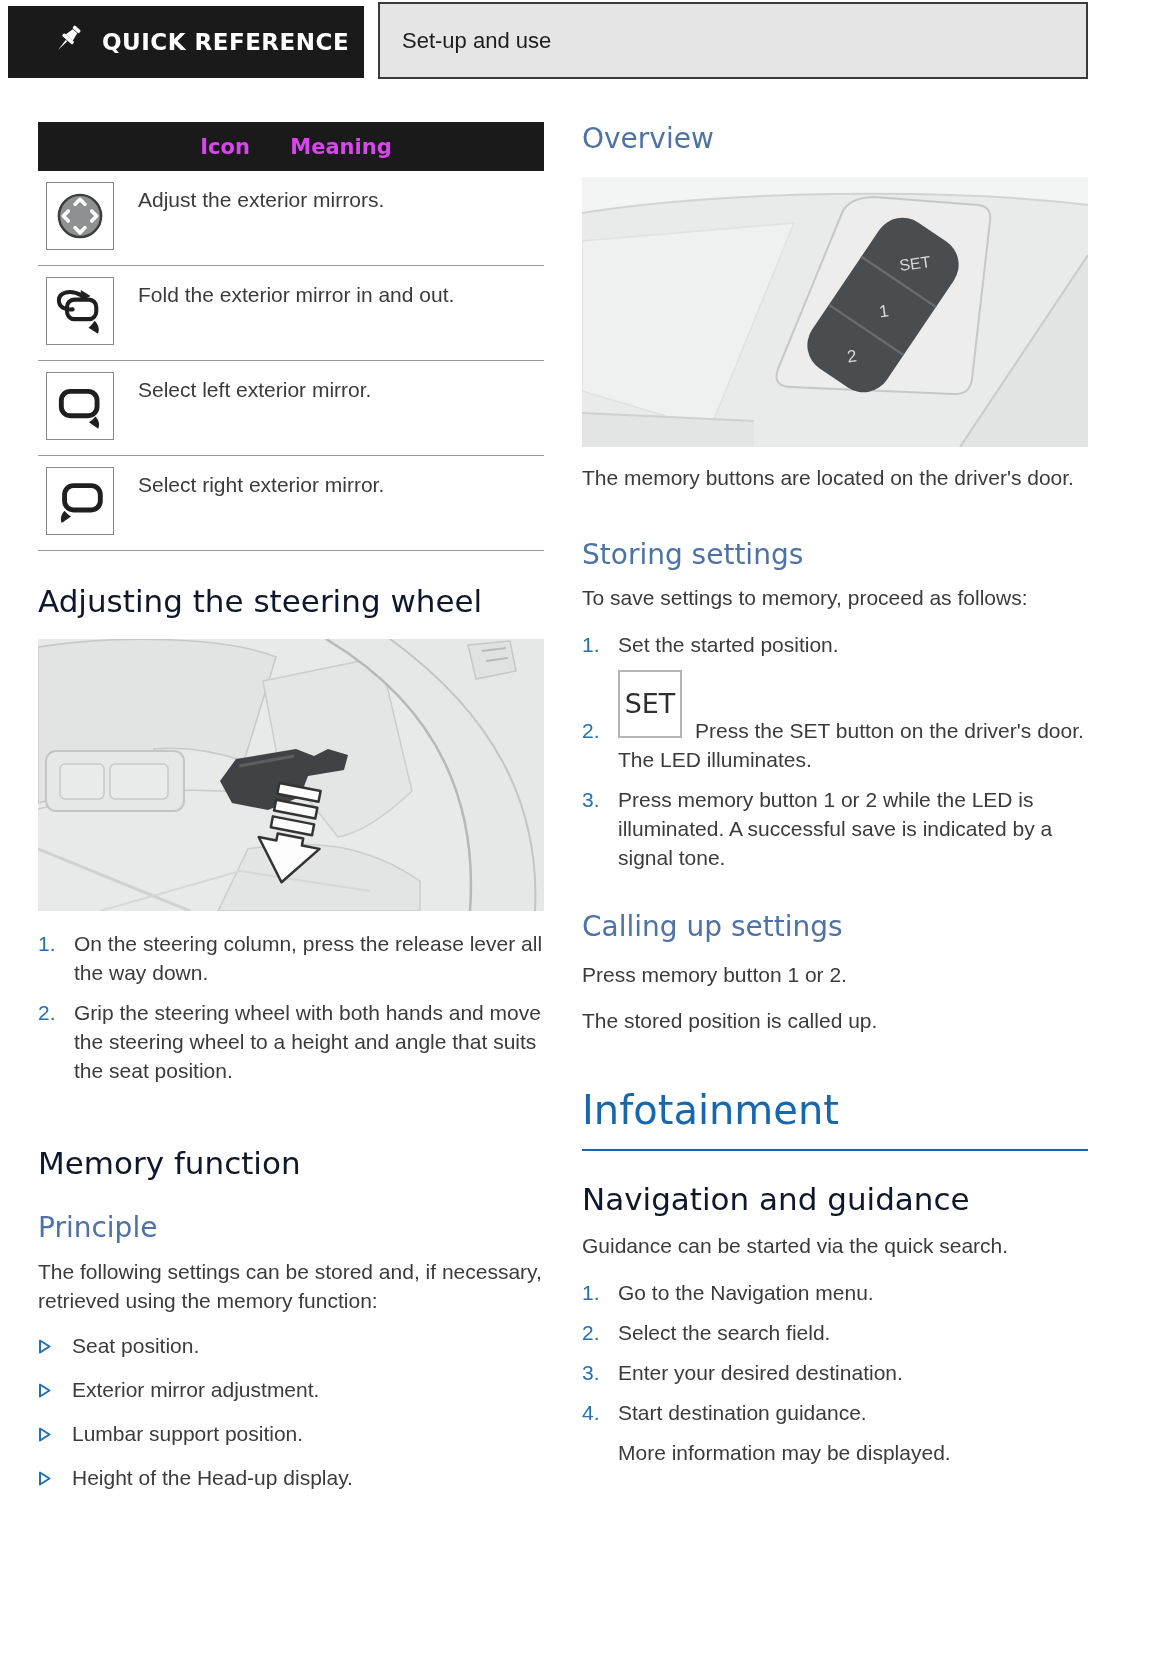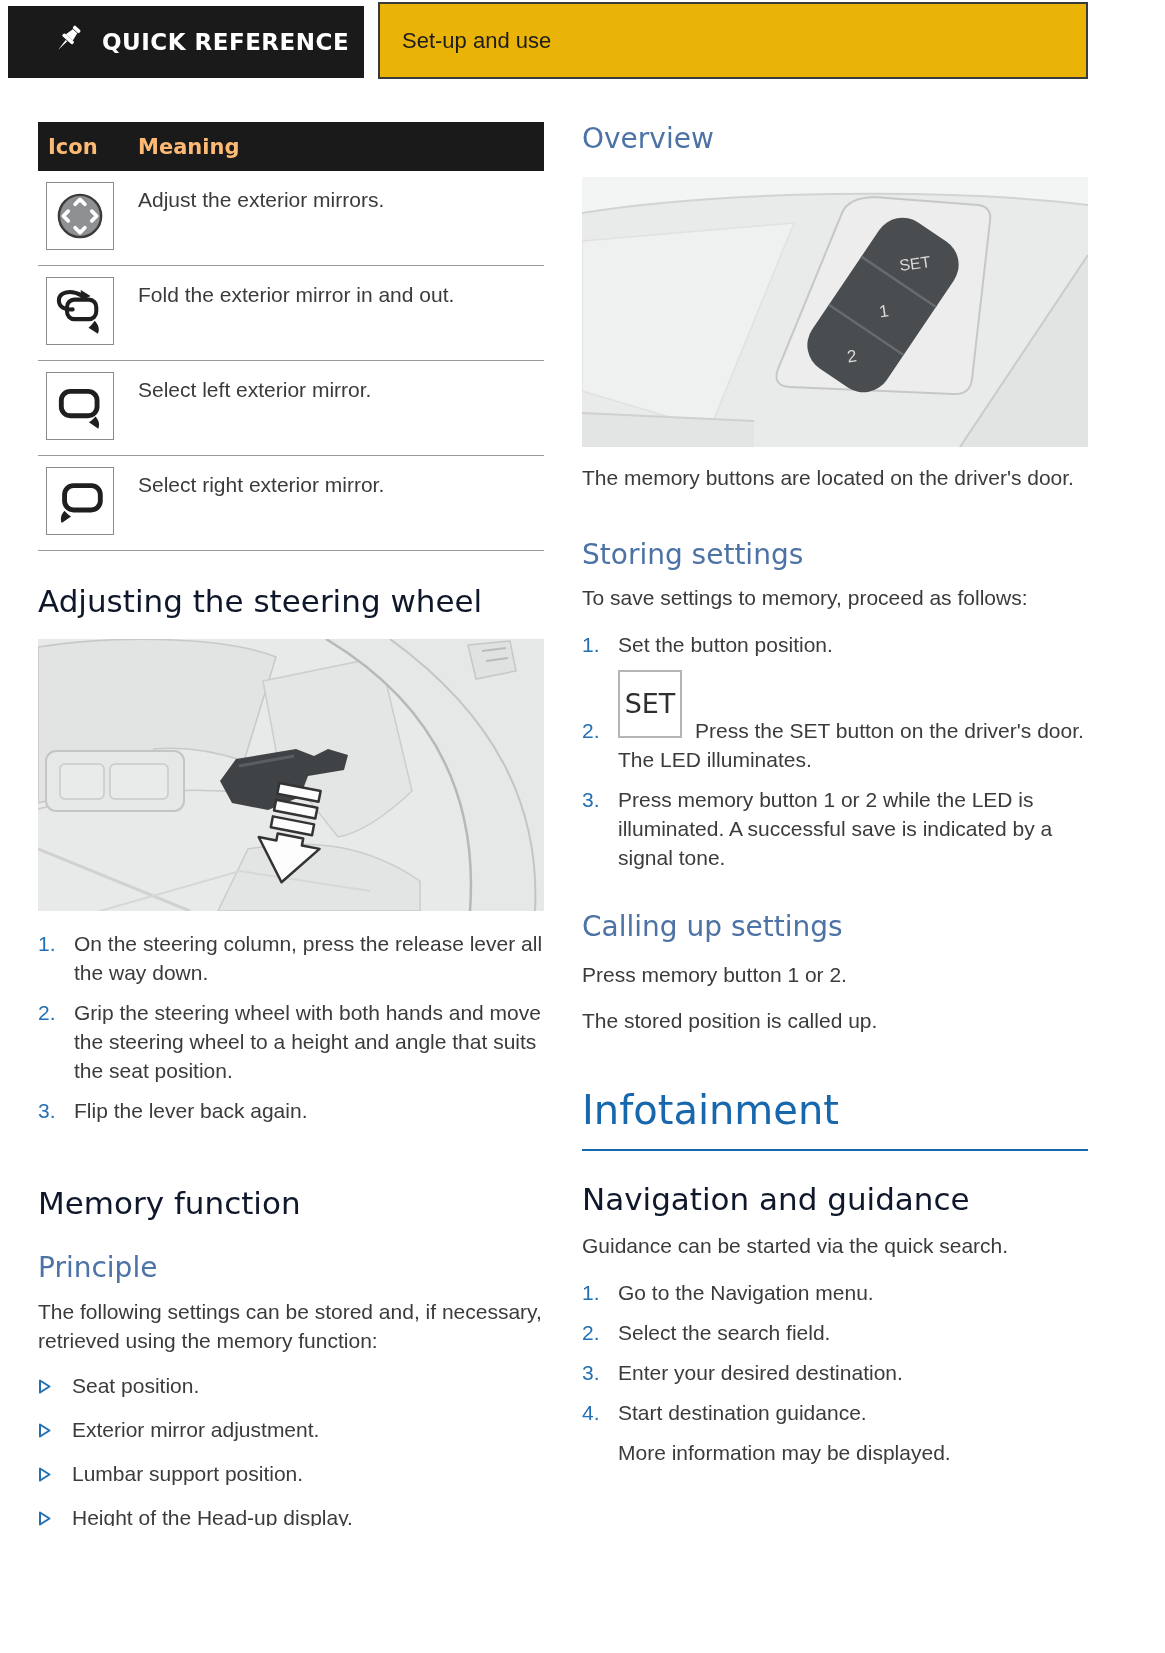--- a/index.html
+++ b/index.html
@@ -6,29 +6,29 @@
   .page{position:relative;width:1165px;height:1526px;background:#fff;overflow:hidden;
         font-family:"Liberation Sans",sans-serif;color:#3b3b3b;}
 
   
   .badge{position:absolute;left:8px;top:6px;width:356px;height:72px;background:#1a1a1a;
          display:flex;align-items:center;gap:16px;padding-left:44px;box-sizing:border-box;}
   .badge-label{color:#fff;font-size:23px;font-weight:bold;letter-spacing:.5px;
                font-family:"DejaVu Sans",sans-serif;}
   .tab-box{position:absolute;left:378px;top:2px;width:710px;height:77px;border:2px solid #3a3a3a;
            box-sizing:border-box;display:flex;align-items:center;padding-left:22px;
-           font-size:22px;color:#1d1d1d;background:#eab308;}
+           font-size:22px;color:#1d1d1d;background:#e5e5e5;}
 
   
   .col-left{position:absolute;left:38px;top:122px;width:506px;}
   .col-right{position:absolute;left:582px;top:122px;width:506px;}
 
   
-  .t-head{background:#1a1a1a;color:#fdba74;display:flex;height:49px;align-items:center;
-          font-weight:bold;font-size:21px;font-family:"DejaVu Sans",sans-serif;}
+  .t-head{background:#1a1a1a;color:#d946ef;display:flex;height:49px;align-items:center;
+          font-weight:bold;font-size:21px;font-family:"DejaVu Sans",sans-serif;justify-content:center;}
   .t-head .c1{width:90px;padding-left:10px;}
   .t-row{display:flex;border-bottom:1px solid #999;padding:11px 0 11px;min-height:72px;}
   .icon-cell{width:100px;flex:none;}
   .icon-box{width:68px;height:68px;border:1px solid #8a8a8a;margin-left:8px;background:#fff;
             display:flex;align-items:center;justify-content:center;box-sizing:border-box;}
   .meaning{flex:1;font-size:21px;line-height:29px;padding-top:3px;}
 
   
   h1,h2,h3{font-family:"DejaVu Sans",sans-serif;font-weight:normal;}
   h1.doc{font-size:40px;color:#1767ad;margin:52px 0 0;padding-bottom:16px;
@@ -170,23 +170,20 @@
       </g>
     </svg>
 
     <div class="steps">
       <div class="step">
         <span class="num">1.</span><span>On the steering column, press the release lever all the way down.</span>
       </div>
       <div class="step">
         <span class="num">2.</span><span>Grip the steering wheel with both hands and move the steering wheel to a height and angle that suits the seat position.</span>
       </div>
-      <div class="step">
-        <span class="num">3.</span><span>Flip the lever back again.</span>
-      </div>
     </div>
 
     <h2 class="doc" style="margin-top:60px;">Memory function</h2>
     <h3 class="doc" style="margin-top:30px;">Principle</h3>
     <p class="body" style="margin-top:13px;">The following settings can be stored and, if necessary, retrieved using the memory function:</p>
 
     <div class="bullets">
       <div class="bullet">
         <span class="tri"><svg width="13" height="15" viewBox="0 0 13 15">
               <path d="M2 1.5 L11.5 7.5 L2 13.5 Z" fill="none" stroke="#2470b3" stroke-width="2" stroke-linejoin="round"></path>
@@ -234,21 +231,21 @@
       <text x="270" y="185" font-size="17" fill="#dadbdb" text-anchor="middle" font-family="Liberation Sans, sans-serif" transform="rotate(-8 270 180)">2</text>
     </svg>
 
     <p class="body" style="margin-top:16px;">The memory buttons are located on the driver's door.</p>
 
     <h3 class="doc" style="margin-top:46px;">Storing settings</h3>
     <p class="body" style="margin-top:12px;">To save settings to memory, proceed as follows:</p>
 
     <div class="steps">
       <div class="step">
-        <span class="num">1.</span><span>Set the button position.</span>
+        <span class="num">1.</span><span>Set the started position.</span>
       </div>
       <div class="step">
         <span class="num">2.</span><span class="set-box">SET</span><span>Press the SET button on the driver's door. The LED illuminates.</span>
       </div>
       <div class="step">
         <span class="num">3.</span><span>Press memory button 1 or 2 while the LED is illuminated. A successful save is indicated by a signal tone.</span>
       </div>
     </div>
 
     <h3 class="doc" style="margin-top:38px;">Calling up settings</h3>

